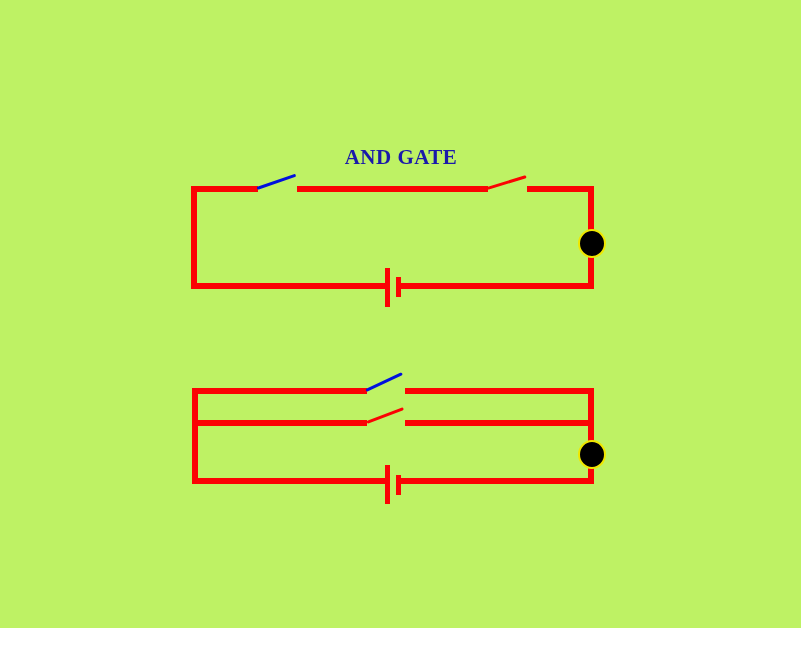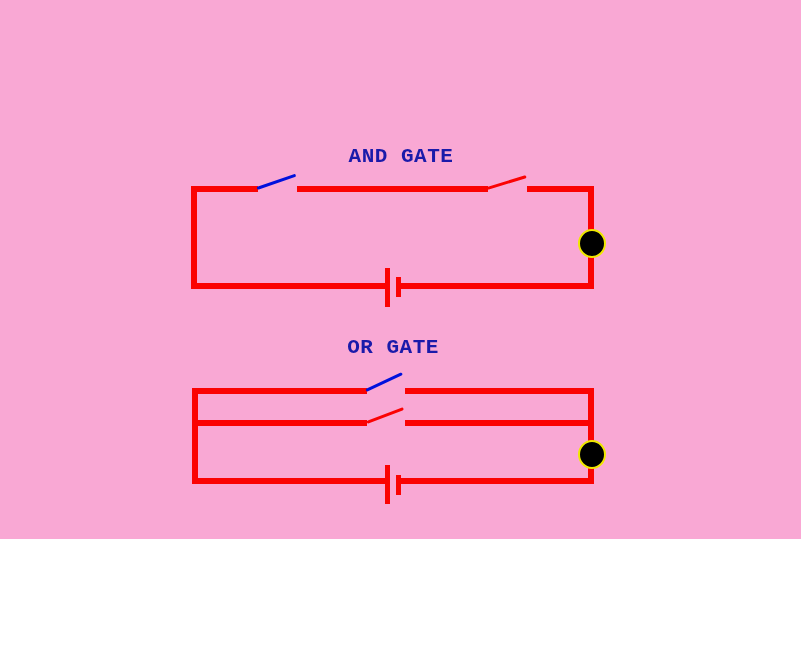--- a/index.html
+++ b/index.html
@@ -2,24 +2,23 @@
 <html><head>
 <meta charset="utf-8">
 <style>
   html, body { margin: 0; padding: 0; }
   body {
     width: 801px; height: 651px;
     font-family: "Liberation Serif", serif;
   }
   .stage {
     position: relative;
-    width: 801px; height: 539px;
-    background: #f9a8d4;
+    width: 801px; height: 628px;
+    background: #bef264;
     overflow: hidden;
-    font-family: Liberation Mono, monospace;
   }
   .circuit { position: absolute; left: 0; top: 0; width: 801px; height: 651px; }
   .title {
     position: absolute;
     font-weight: bold;
     font-size: 21px;
     letter-spacing: 0.5px;
     color: #1A1AAA;
     text-align: center;
     width: 140px;
@@ -65,21 +64,20 @@
     <div class="wire" style="left:191px; top:283px; width:194px; height:6px;"></div>
     <div class="wire" style="left:400px; top:283px; width:194px; height:6px;"></div>
 
     <div class="plate" style="left:385px; top:268px; width:5px; height:39px;"></div>
     <div class="plate" style="left:396px; top:277px; width:5px; height:20px;"></div>
 
     <div class="bulb" style="left:578px; top:229px;"></div>
   </div>
 
   <div class="circuit">
-    <div class="title" style="left:323px; top:337px;">OR GATE</div>
 
     <div class="wire" style="left:192px; top:388px; width:175px; height:6px;"></div>
     <div class="wire" style="left:405px; top:388px; width:189px; height:6px;"></div>
     <div class="lever blue" style="left:366px; top:389px; width:40px; transform:rotate(-25deg);"></div>
 
     <div class="wire" style="left:192px; top:420px; width:175px; height:6px;"></div>
     <div class="wire" style="left:405px; top:420px; width:189px; height:6px;"></div>
     <div class="lever red" style="left:367px; top:421px; width:39px; transform:rotate(-21deg);"></div>
 
     <div class="wire" style="left:192px; top:388px; width:6px; height:96px;"></div>

